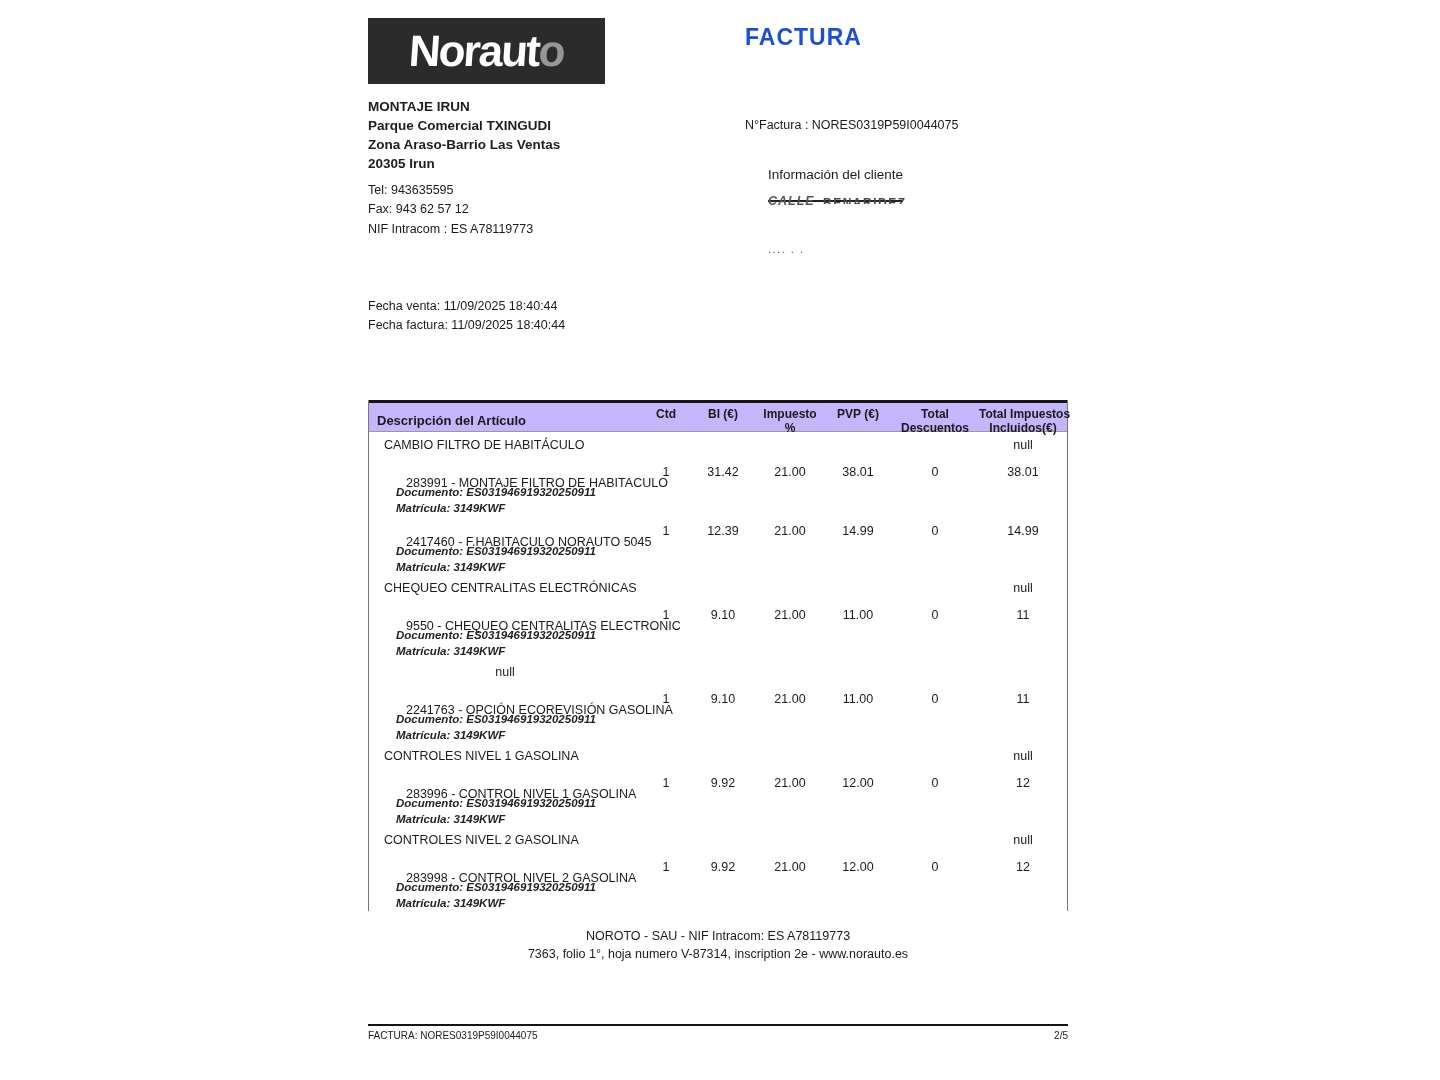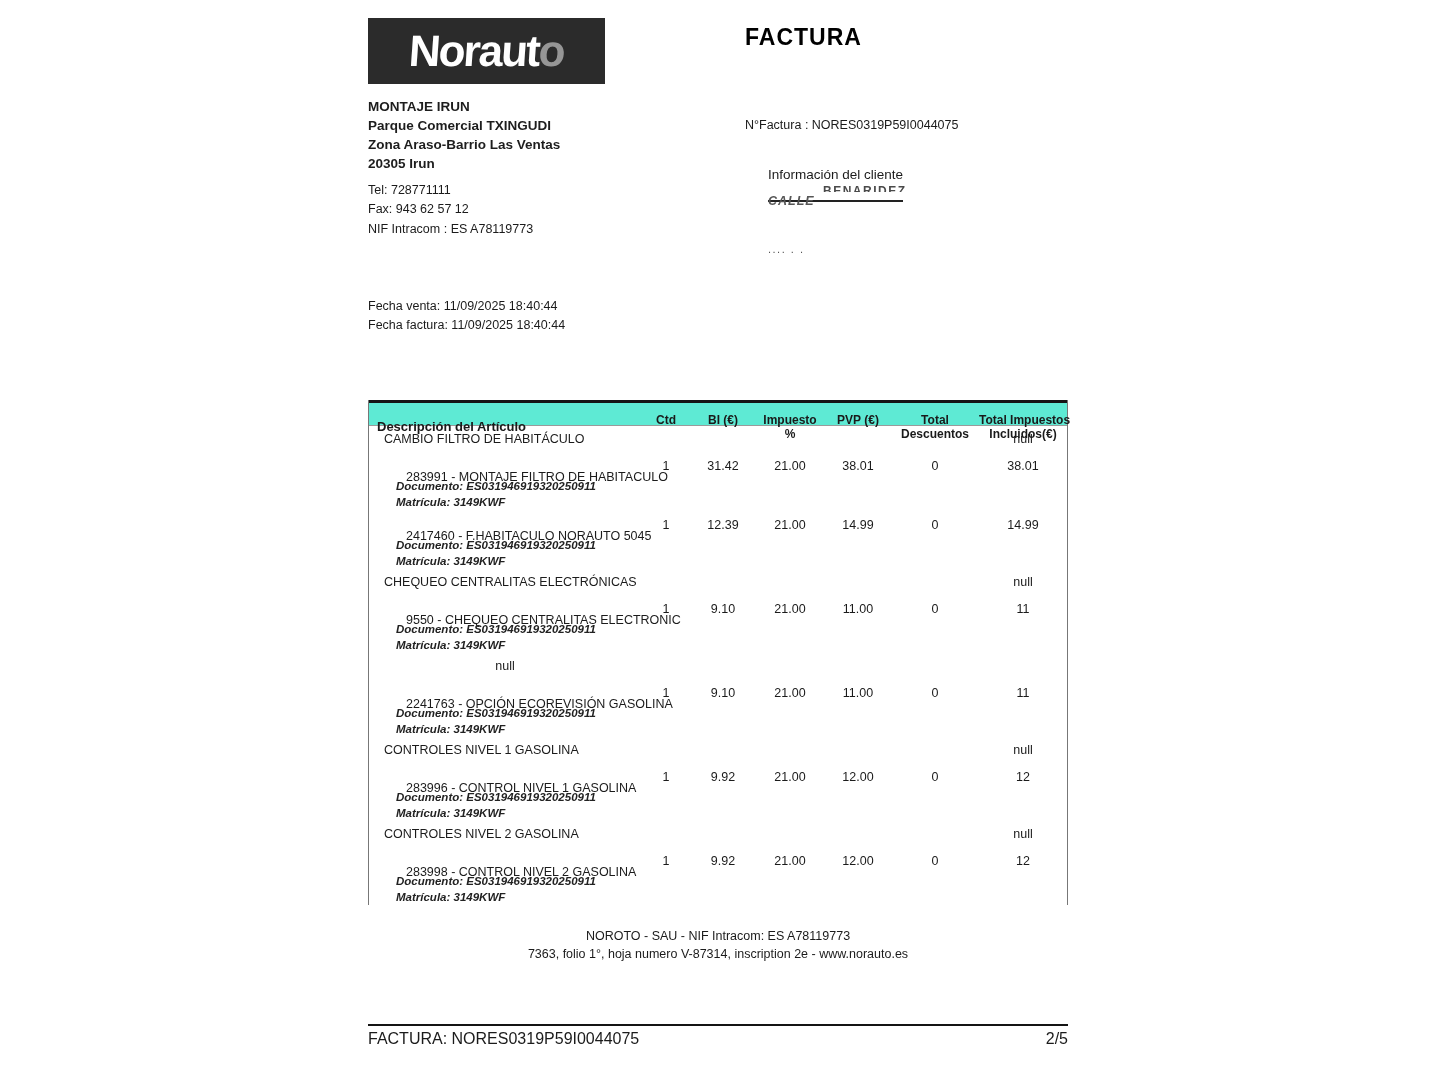--- a/index.html
+++ b/index.html
@@ -9,69 +9,69 @@
   }
   .abs{position:absolute}
 
   
   .logo{left:368px;top:18px;width:237px;height:66px;background:#2b2b2b;
     display:flex;align-items:center;justify-content:center;}
   .logo-text{color:#fff;font-weight:bold;font-size:44px;letter-spacing:-2px;transform:skewX(-4deg);}
   .logo-text .gray-o{color:#969696;}
 
   
-  .doc-title{left:745px;top:24px;font-size:23px;font-weight:bold;letter-spacing:1px;color:#000000;}
+  .doc-title{left:745px;top:24px;font-size:23px;font-weight:bold;letter-spacing:1px;color:#1d4ed8;}
   .store-block{left:368px;top:97px;font-size:13.5px;font-weight:bold;line-height:19px;color:#1d1d1d;}
   .contact-block{left:368px;top:181px;font-size:12.5px;line-height:19.3px;}
   .nfactura{left:745px;top:118px;font-size:12.5px;}
   .client-title{left:768px;top:167px;font-size:13.5px;font-weight:normal;border-bottom:2px solid #222;padding-bottom:18px;text-align:center;}
-  .redact-name{left:823px;top:184px;width:140px;height:8px;overflow:hidden;font-size:12px;font-weight:bold;color:#4a4a4a;letter-spacing:1.5px;}
+  .redact-name{left:823px;top:196px;width:140px;height:8px;overflow:hidden;font-size:12px;font-weight:bold;color:#4a4a4a;letter-spacing:1.5px;}
   .redact-street{left:768px;top:194px;width:90px;height:11px;overflow:hidden;font-size:12.5px;font-weight:bold;color:#555;letter-spacing:1px;font-style:italic;}
   .redact-dots{left:768px;top:243px;font-size:11px;color:#555;letter-spacing:1.5px;}
   .dates-block{left:368px;top:297px;font-size:12.5px;line-height:19px;}
 
   
   .items-table{left:368px;top:400px;width:700px;border-left:1px solid #777;border-right:1px solid #777;box-sizing:border-box;}
   .cols{display:grid;grid-template-columns:272px 50px 64px 70px 66px 88px 88px;}
-  .t-head{background:#5eead4;border-top:3px solid #151515;border-bottom:1px solid #9a9a9a;
-    height:26px;box-sizing:border-box;font-weight:bold;font-size:12px;padding-top:11px;color:#1a1a1a;}
+  .t-head{background:#c4b5fd;border-top:3px solid #151515;border-bottom:1px solid #9a9a9a;
+    height:32px;box-sizing:border-box;font-weight:bold;font-size:12px;padding-top:5px;color:#1a1a1a;}
   .hc{text-align:center;line-height:13.5px;white-space:nowrap;}
   .hc0{text-align:left;padding-left:8px;font-size:13px;line-height:25px;}
   .row{font-size:12.5px;}
   .row.group{height:25px;align-items:center;}
   .g-desc{grid-column:1/7;padding-left:15px;white-space:nowrap;}
   .row.item{height:28px;align-items:center;}
   .i-desc{padding-left:37px;position:relative;top:3px;white-space:nowrap;margin-top:16px;}
   .num{text-align:center;}
   .meta{height:31px;padding-left:27px;font-size:11.5px;font-weight:bold;font-style:italic;
     line-height:15.5px;box-sizing:border-box;color:#222;}
 
   
   .company-footer{left:368px;top:928px;width:700px;text-align:center;font-size:12.5px;line-height:17.5px;}
   .bottom-rule{left:368px;top:1024px;width:700px;height:2px;background:#141414;}
-  .page-footer{left:368px;top:1030px;width:700px;display:flex;justify-content:space-between;font-size:16px;}
+  .page-footer{left:368px;top:1030px;width:700px;display:flex;justify-content:space-between;font-size:10px;}
 </style>
 </head>
 <body>
 
 <div class="abs logo">
   <span class="logo-text"><span>Noraut</span><span class="gray-o">o</span></span>
 </div>
 
 <div class="abs doc-title">FACTURA</div>
 
 <div class="abs store-block">
   <div>MONTAJE IRUN</div>
   <div>Parque Comercial TXINGUDI</div>
   <div>Zona Araso-Barrio Las Ventas</div>
   <div>20305 Irun</div>
 </div>
 
 <div class="abs contact-block">
-  <div>Tel: 728771111</div>
+  <div>Tel: 943635595</div>
   <div>Fax: 943 62 57 12</div>
   <div>NIF Intracom : ES A78119773</div>
 </div>
 
 <div class="abs nfactura">N°Factura : NORES0319P59I0044075</div>
 
 <div class="abs client-title">Información del cliente</div>
 <div class="abs redact-name">BENARIDEZ</div>
 <div class="abs redact-street">CALLE</div>
 <div class="abs redact-dots">.... . .</div>

